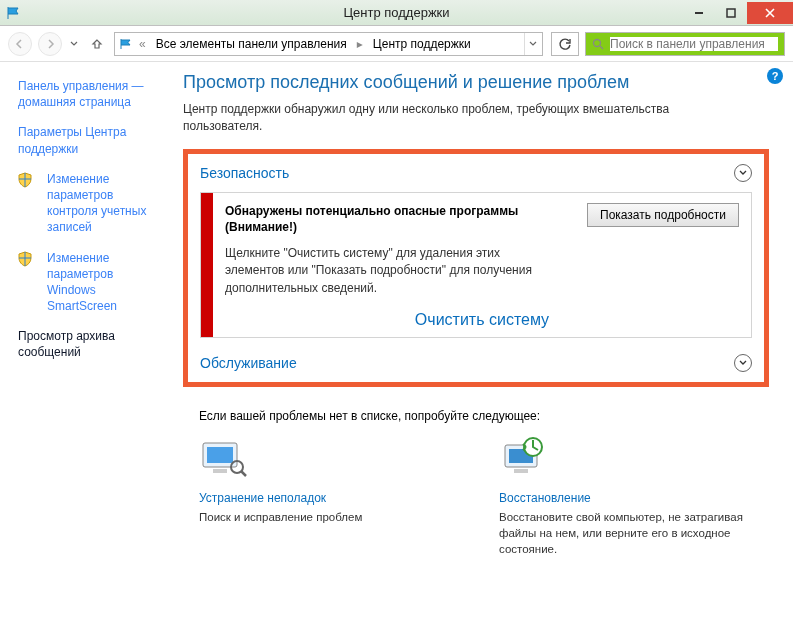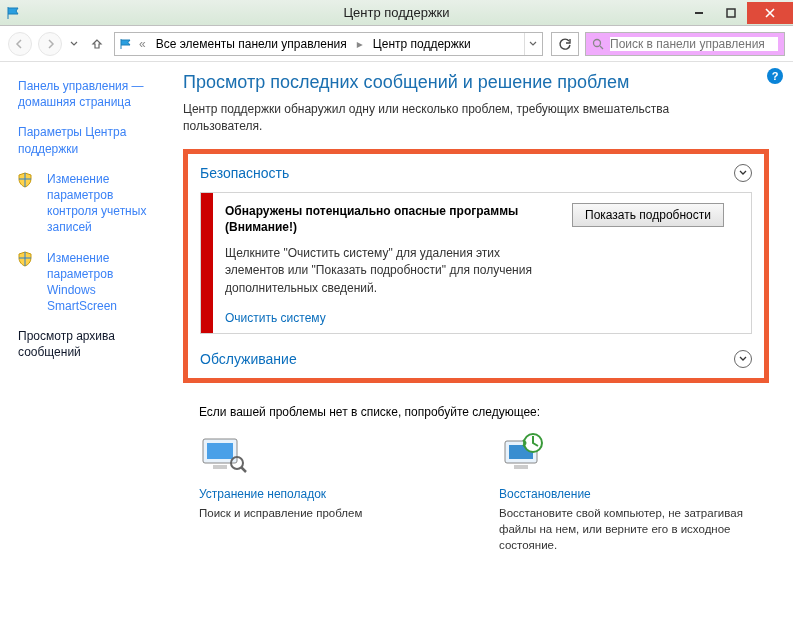--- a/index.html
+++ b/index.html
@@ -20,21 +20,21 @@
 .navbtn.disabled { opacity: .5; }
 .drop { width: 12px; display: flex; align-items: center; justify-content: center; }
 .upbtn { width: 22px; height: 22px; display: flex; align-items: center; justify-content: center; }
 .addressbar { flex: 1; height: 24px; border: 1px solid #b8b8b8; background:#fff; display: flex; align-items: center; padding: 0 2px; gap: 4px; }
 .addressbar .flag { margin: 0 2px; }
 .addressbar .crumb { padding: 0 6px; white-space: nowrap; }
 .addressbar .chev { color:#888; }
 .addressbar .spacer { flex:1; }
 .addressbar .dd { width: 16px; display:flex; align-items:center; justify-content:center; border-left: 1px solid #ddd; height: 22px;}
 .refresh { width: 28px; height: 24px; border: 1px solid #b8b8b8; display:flex; align-items:center; justify-content:center; margin-left: 2px; }
-.searchbox { width: 200px; height: 24px; border: 1px solid #b8b8b8; background:#f0abfc; display: flex; align-items: center; padding: 0 6px; gap: 6px; color:#888; }
+.searchbox { width: 200px; height: 24px; border: 1px solid #b8b8b8; background:#84cc16; display: flex; align-items: center; padding: 0 6px; gap: 6px; color:#888; }
 .searchbox input { border:0; outline:0; width:100%; font-size:12px; color:#333; }
 
 
 .body { display: flex; height: calc(618px - 26px - 36px); }
 .sidebar { width: 205px; padding: 16px 12px 12px 18px; }
 .sidebar a { display: block; color:#3b82f6; text-decoration:none; font-size:12px; margin-bottom:14px; line-height:1.35; }
 .sidebar .with-icon { display:flex; gap:15px; }
 .sidebar .shield { flex-shrink:0; margin-top:1px; }
 .sidebar .plain { color:#0f172a; }
 
@@ -48,22 +48,22 @@
 
 .section-head { display:flex; align-items:center; padding:10px 12px; }
 .section-head .label { color:#0a6ebd; font-size:14px; }
 .section-head .expander { margin-left:auto; width:18px; height:18px; border:1px solid #666; border-radius:50%; display:flex; align-items:center; justify-content:center; }
 
 .msg-card { margin: 0 12px 6px 12px; border:1px solid #d4d4d4; background:#fff; display:flex; }
 .msg-stripe { width:12px; background:#cc0000; }
 .msg-body { padding:10px 12px 8px 12px; flex:1; position:relative; }
 .msg-title { font-weight:700; font-size:12px; margin-bottom:10px; line-height:1.35; max-width:300px;}
 .msg-text { font-size:12px; color:#333; line-height:1.45; max-width:320px; }
-.msg-primary-btn { position:absolute; top:10px; right:27px; border:1px solid #999; background:linear-gradient(#f8f8f8,#e2e2e2); padding:4px 12px; font-size:12px; cursor:pointer;}
-.msg-action-link { display:block; text-align:left; color:#0a6ebd; font-size:12px; margin-top:14px; cursor:pointer; }
+.msg-primary-btn { position:absolute; top:10px; right:12px; border:1px solid #999; background:linear-gradient(#f8f8f8,#e2e2e2); padding:4px 12px; font-size:12px; cursor:pointer;}
+.msg-action-link { display:block; text-align:center; color:#0a6ebd; font-size:16px; margin-top:14px; cursor:pointer; }
 
 .tips-intro { font-size:12px; margin:22px 0 14px 16px; }
 .tips-row { display:flex; gap:40px; padding:0 10px 0 16px; }
 .tip { display:flex; gap:12px; width:260px;flex-direction:column; }
 .tip-icon { width:48px; height:42px; flex-shrink:0; }
 .tip-title { color:#0a6ebd; font-size:12px; margin-bottom:4px; }
 .tip-text { font-size:11.5px; color:#333; line-height:1.4; }
 
 svg { display:block; }
 </style>

